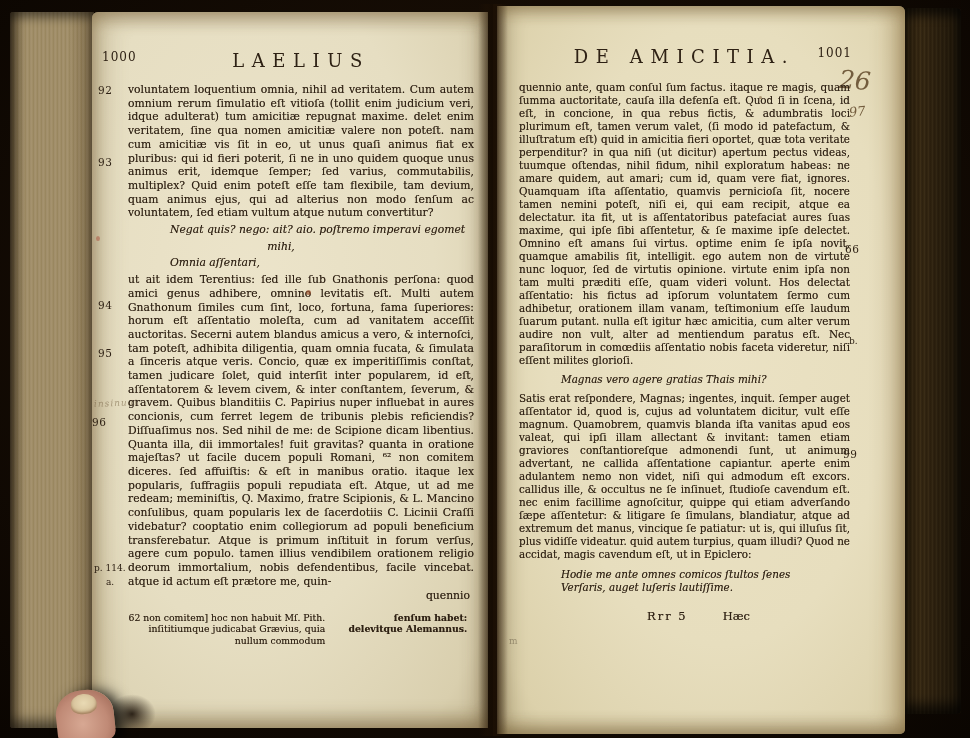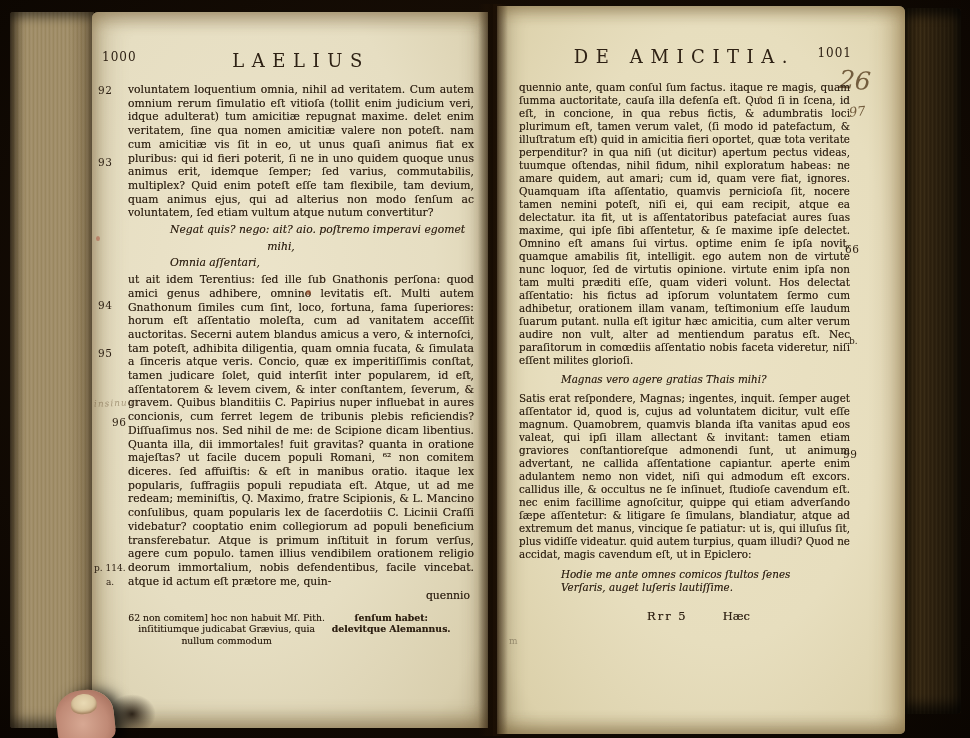--- a/index.html
+++ b/index.html
@@ -57,21 +57,21 @@
   .body-text{font-size:10.8px;line-height:13.7px;text-align:justify;text-shadow:0 0 .5px rgba(55,38,20,.55);}
   .page-right .body-text{font-size:10.4px;line-height:13px;}
   .para{margin:0;text-indent:0;}
   .quote{font-style:italic;margin:3px 0 3px 42px;text-align:left;}
   .quote-sub{font-style:italic;text-align:center;margin:0 40px 2px 0;}
   .margin-num{position:absolute;font-size:10.5px;letter-spacing:.5px;}
   .margin-note{position:absolute;font-size:9px;}
   .handwritten{font-style:italic;color:rgba(95,70,40,.85);}
   .hw-faint{position:absolute;font-size:9px;color:rgba(120,100,70,.55);transform:rotate(-2deg);font-style:italic;letter-spacing:1px;}
   .catchword-row{text-align:right;padding-right:4px;margin-top:1px;}
-  .footnotes{display:flex;gap:2px;margin-top:9px;font-size:9.3px;line-height:11.3px;text-align:center;}
+  .footnotes{display:flex;gap:14px;margin-top:9px;font-size:9.3px;line-height:11.3px;text-align:right;}
   .footnotes .fn-col1{width:57%;}
   .footnotes .fn-col2{width:37%;font-weight:bold;}
   .signature-row{position:relative;margin-top:16px;height:16px;font-size:11.5px;}
   .signature-mark{position:absolute;left:128px;letter-spacing:2px;}
   .catchword-right{position:absolute;right:100px;}
   .press-figure{position:absolute;left:12px;top:630px;font-size:9px;opacity:.35;}
 
   
   .stain{position:absolute;border-radius:50%;pointer-events:none;}
   .speckles{position:absolute;width:2px;height:2px;border-radius:50%;background:rgba(90,70,40,.5);
@@ -101,21 +101,21 @@
 
   <div class="page page-left">
     <div class="page-inner">
 
       <span class="hw-faint" style="left:2px;top:386px;">insinuat</span>
 
       <span class="margin-num" style="left:6px;top:72px;">92</span>
       <span class="margin-num" style="left:6px;top:144px;">93</span>
       <span class="margin-num" style="left:6px;top:287px;">94</span>
       <span class="margin-num" style="left:6px;top:335px;">95</span>
-      <span class="margin-num" style="left:20px;top:404px;">96</span>
+      <span class="margin-num" style="left:0;top:404px;">96</span>
       <span class="margin-note" style="left:2px;top:551px;">p. 114.</span>
       <span class="margin-note" style="left:14px;top:565px;">a.</span>
 
       <div style="position:absolute;left:36px;top:38px;width:346px;">
         <div class="running-head">
           <span class="folio" style="position:absolute;left:-26px;">1000</span>
           <span class="head-title">LAELIUS</span>
         </div>
 
         <div class="body-text" style="margin-top:12px;">

